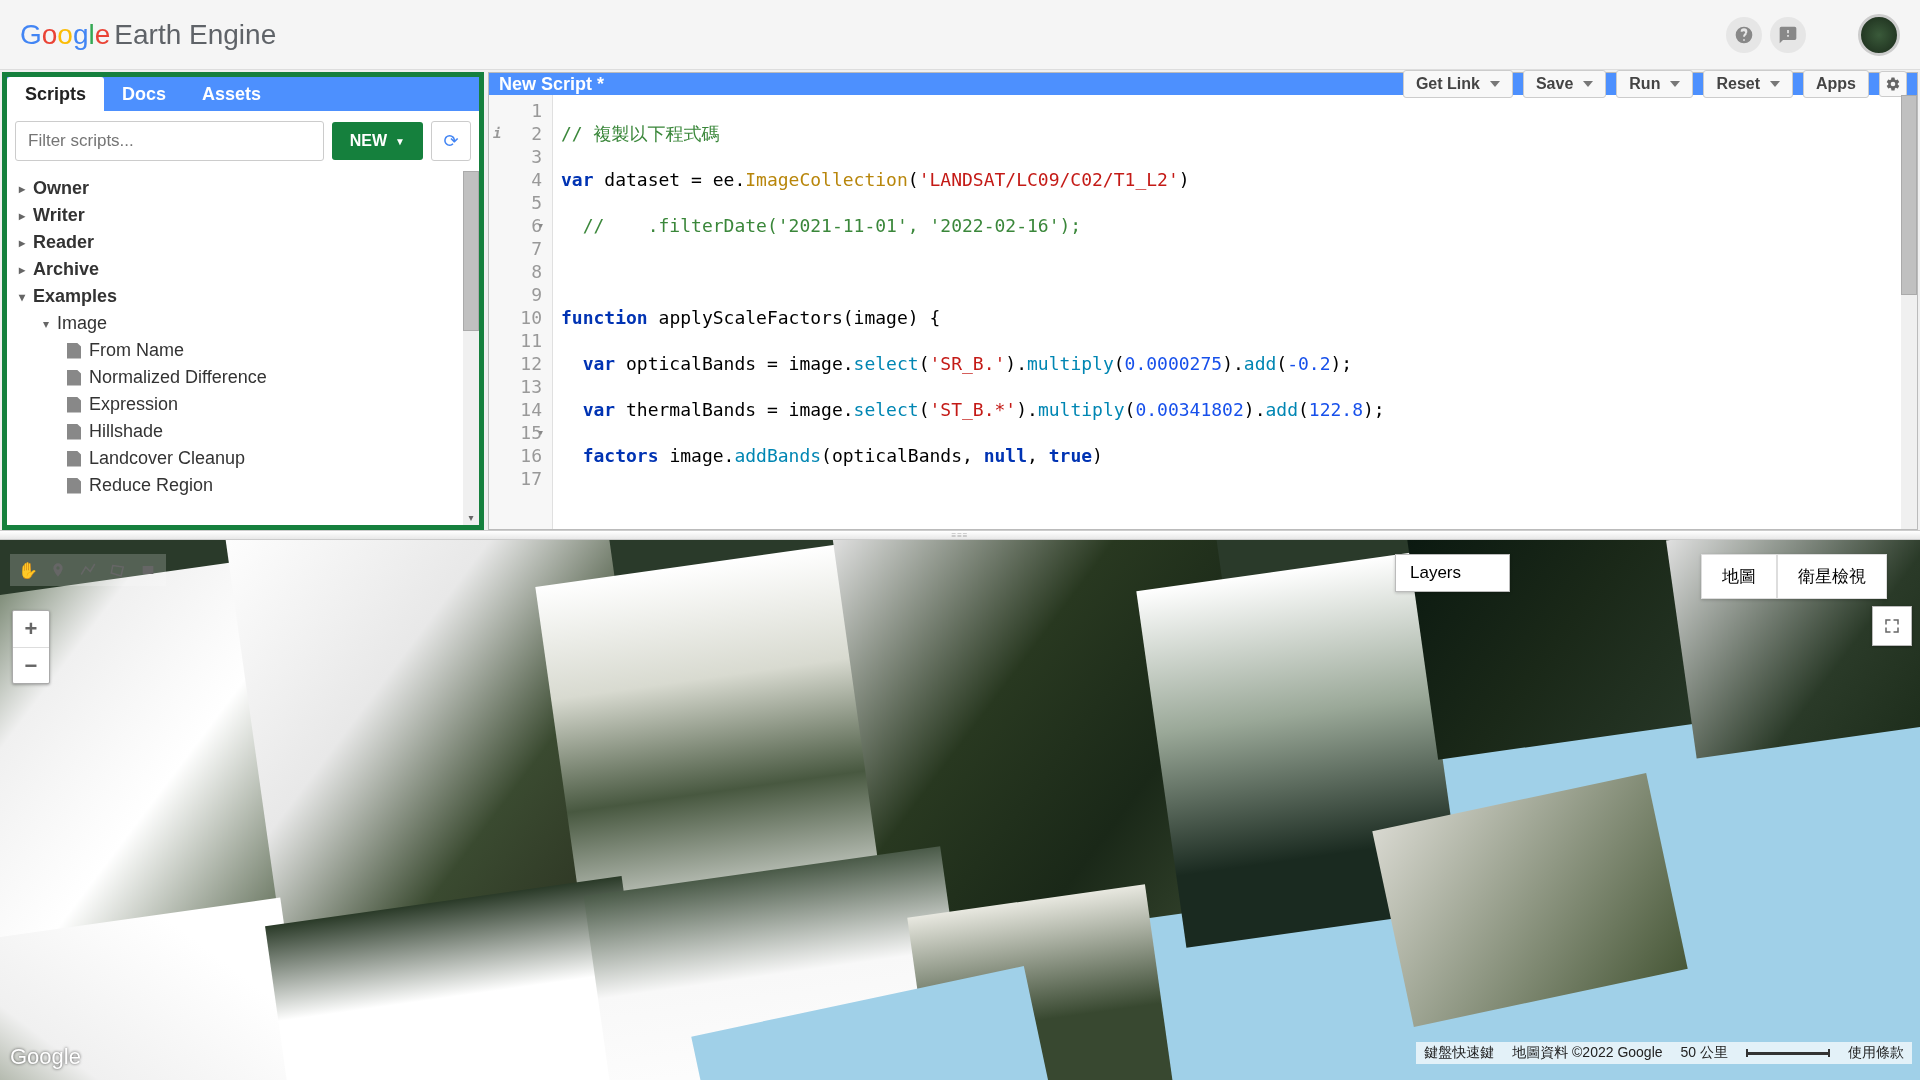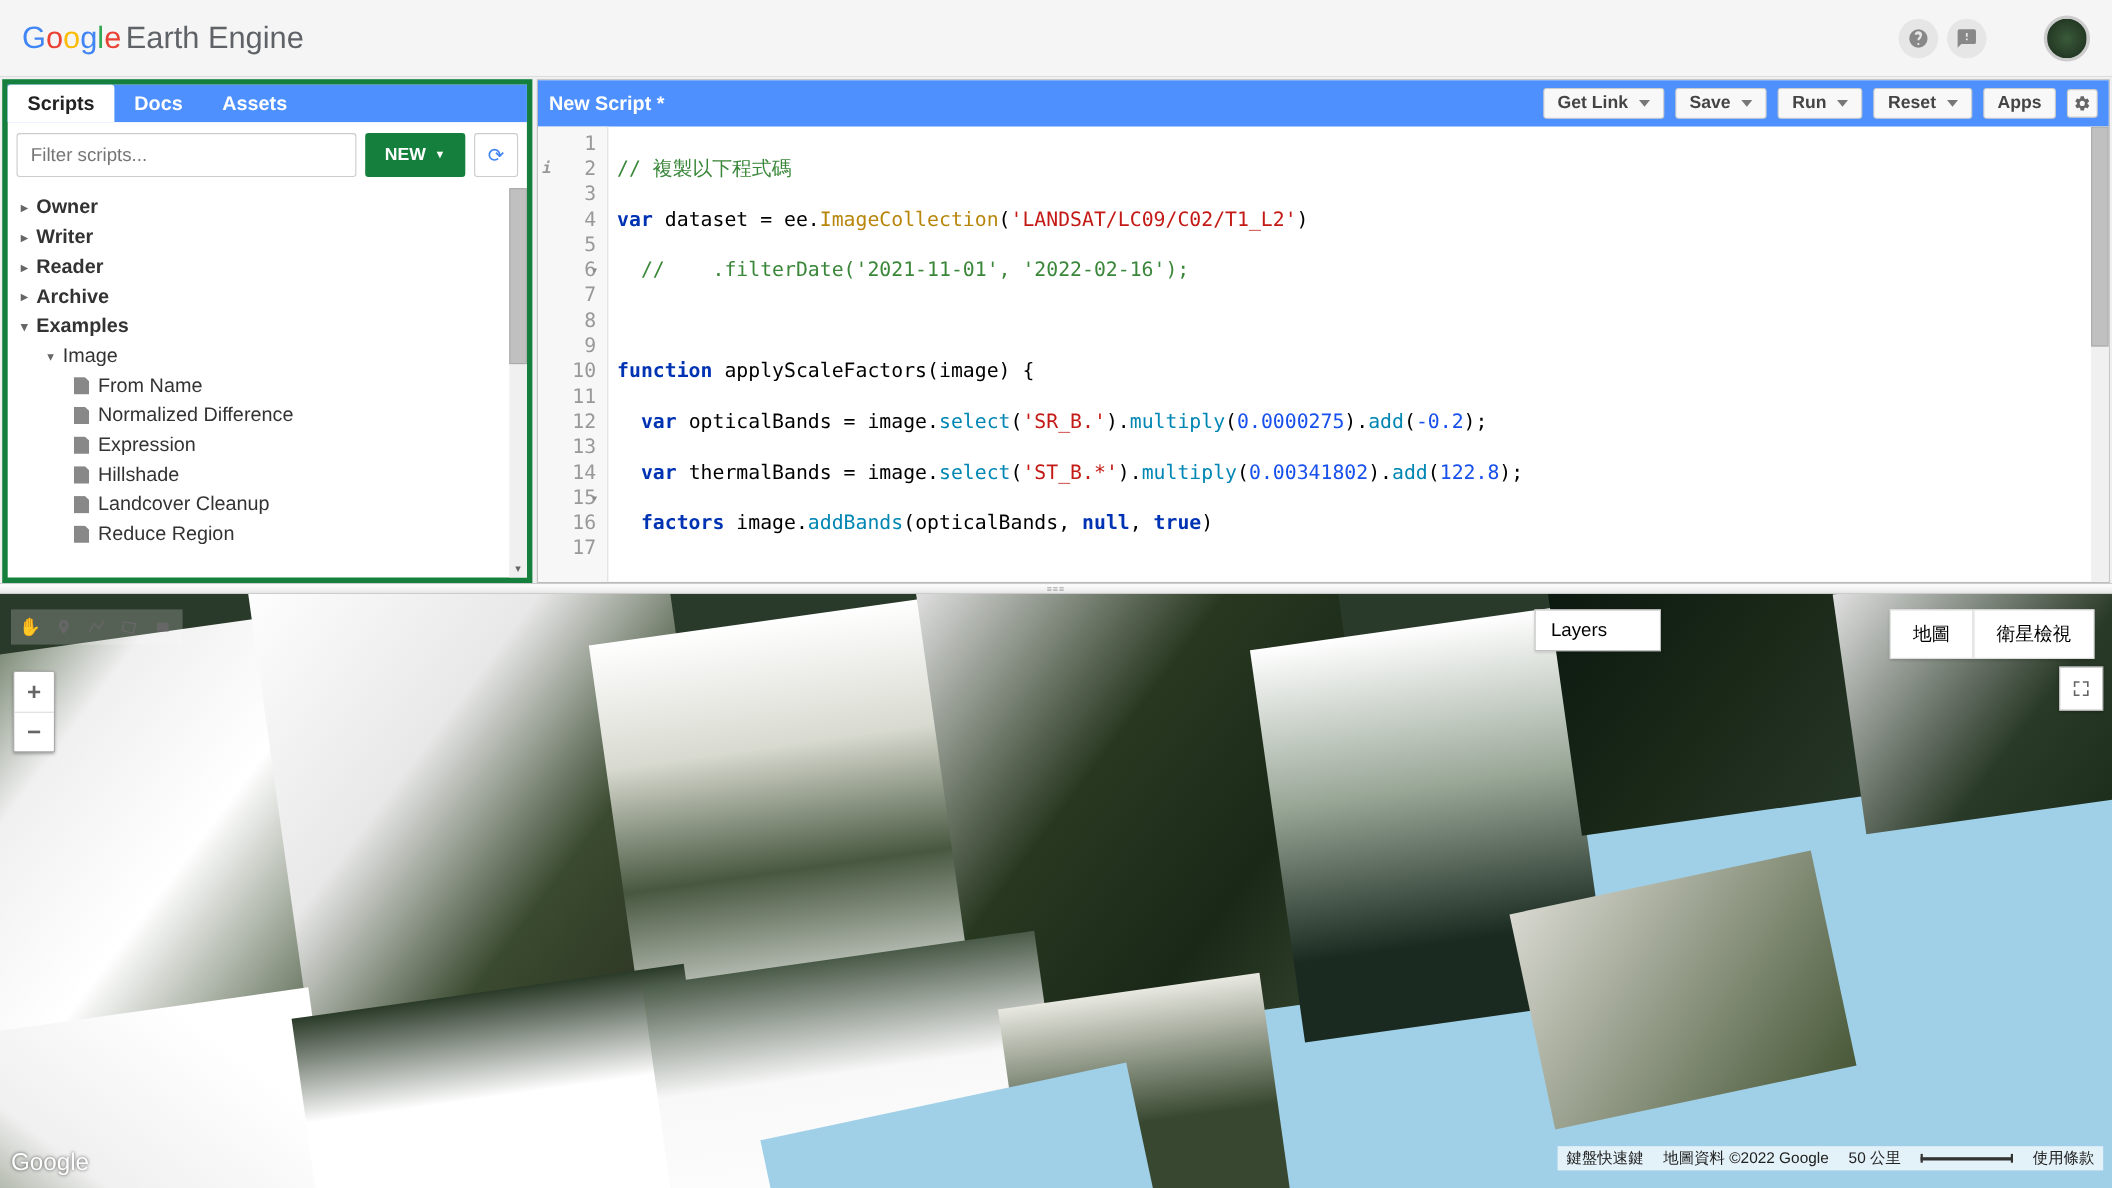--- a/index.html
+++ b/index.html
@@ -23,39 +23,39 @@
 .avatar { width: 42px; height: 42px; background: radial-gradient(circle,#3a5a3a,#1a2a1a); border-radius: 50%; border: 3px solid #ccc; }
 
 
 .main { display: flex; height: 460px; }
 
 
 .left-panel { width: 482px; display: flex; flex-direction: column; background: #fff; border: 5px solid #15803d; margin: 2px 4px 0 2px; }
 .tab-bar { display: flex; background: #4d90fe; height: 34px; }
 .tab { padding: 7px 18px; color: #fff; font-size: 18px; font-weight: bold; cursor: pointer; }
 .tab.active { background: #fff; color: #222; border-top-left-radius: 3px; border-top-right-radius: 3px; }
-.filter-row { display: flex; padding: 10px 8px; gap: 8px; }
+.filter-row { display: flex; align-items: center; padding: 10px 8px; gap: 8px; }
 .filter-input { flex: 1; border: 1px solid #ccc; border-radius: 3px; padding: 9px 12px; font-size: 17px; }
 .new-btn { background: #15803d; color: #fff; border: none; padding: 10px 18px; font-size: 16px; font-weight: bold; border-radius: 3px; display: flex; align-items: center; gap: 8px; cursor: pointer; }
 .new-btn::after { content: "▼"; font-size: 10px; }
 .refresh-btn { border: 1px solid #ccc; background: #fff; width: 40px; height: 40px; border-radius: 3px; display: flex; align-items: center; justify-content: center; color: #4285f4; cursor: pointer; font-size:18px; }
 .tree { flex: 1; overflow-y: auto; padding: 4px 0; position: relative; }
 .tree-item { display: flex; align-items: center; padding: 3px 12px; font-size: 18px; color: #333; cursor: pointer; }
 .tree-item .arrow { width: 14px; font-size: 12px; color: #666; }
 .tree-item.bold { font-weight: bold; }
 .tree-item.l1 { padding-left: 36px; }
 .tree-item.l2 { padding-left: 60px; }
 .file-icon { width: 14px; height: 16px; background: #888; margin-right: 8px; clip-path: polygon(0 0, 70% 0, 100% 25%, 100% 100%, 0 100%); }
 .left-scroll { position:absolute; right:0; top:0; width:16px; height:100%; background:#f0f0f0; }
 .left-thumb { position:absolute; right:0; top:0; width:16px; height:160px; background:#c0c0c0; border:1px solid #aaa; }
 .left-arrow-dn { position:absolute; right:0; bottom:0; width:16px; height:16px; display:flex;align-items:center;justify-content:center;font-size:10px;color:#666;background:#f0f0f0; }
 
 
 .editor-panel { flex: 1; display: flex; flex-direction: column; background: #fff; border: 1px solid #bbb; margin: 2px 2px 0 0; }
-.editor-header { display: flex; align-items: center; background: #4d90fe; height: 42px; padding: 0 10px; }
+.editor-header { display: flex; align-items: center; background: #4d90fe; height: 22px; padding: 0 10px; }
 .script-title { color: #fff; font-size: 18px; font-weight: bold; }
 .editor-buttons { margin-left: auto; display: flex; gap: 10px; align-items: center; }
 .ed-btn { background: #f8f8f8; border: 1px solid #ccc; padding: 4px 12px; font-size: 16px; font-weight: bold; border-radius: 3px; display: flex; align-items: center; cursor: pointer; color: #444; }
 .ed-btn.dd::after { content: ""; width:0;height:0;border-left:5px solid transparent;border-right:5px solid transparent;border-top:6px solid #777; margin-left:10px; }
 .gear-btn { background: #f8f8f8; border: 1px solid #ccc; width: 28px; height: 26px; border-radius: 3px; display:flex;align-items:center;justify-content:center;cursor:pointer; }
 
 .code-area { flex: 1; display: flex; font-family: 'Consolas', 'Monaco', monospace; font-size: 18px; line-height: 23px; overflow: hidden; position:relative; }
 .gutter { background: #f7f7f7; border-right: 1px solid #e0e0e0; text-align: right; color: #999; padding: 4px 10px 4px 18px; user-select: none; width: 64px; }
 .gutter .ln { height: 23px; position:relative; }
 .gutter .fold::after { content:"▾"; position:absolute; right:-2px; font-size:11px; color:#888; }
@@ -94,21 +94,21 @@
 .landblock { position:absolute; right:250px; bottom:80px; width:280px; height:200px; background:linear-gradient(135deg,#d8d8d0, #485838); transform:rotate(-12deg); }
 .ocean2 { position:absolute; left:700px; bottom:-40px; width:340px; height:120px; background:#a0d0e8; transform:rotate(-12deg); }
 
 .map-toolbar { position: absolute; top: 14px; left: 10px; display: flex; gap: 2px; background: rgba(255,255,255,0.2); padding:4px; }
 .map-tool { width: 28px; height: 24px; display:flex;align-items:center;justify-content:center; color:#555; cursor:pointer; }
 .zoom-box { position: absolute; top: 70px; left: 12px; background: #fff; border: 1px solid #aaa; border-radius:2px; box-shadow: 0 1px 3px rgba(0,0,0,0.3); }
 .zoom-btn { width: 36px; height: 36px; display:flex;align-items:center;justify-content:center; font-size:22px; font-weight:bold; color:#666; cursor:pointer; }
 .zoom-btn + .zoom-btn { border-top: 1px solid #ddd; }
 
 .layers-box { position:absolute; top:14px; right:410px; background:#fff; border:1px solid #bbb; padding:8px 48px 8px 14px; font-size:17px; box-shadow:0 1px 3px rgba(0,0,0,0.2); cursor:pointer; }
-.maptype-box { position:absolute; top:14px; right:16px; display:flex; background:#fff; box-shadow:0 1px 3px rgba(0,0,0,0.2); }
+.maptype-box { position:absolute; top:14px; right:33px; display:flex; background:#fff; box-shadow:0 1px 3px rgba(0,0,0,0.2); }
 .maptype-btn { padding:10px 20px; font-size:17px; cursor:pointer; border:1px solid #ddd; }
 .fullscreen-btn { position:absolute; top:66px; right:8px; width:40px; height:40px; background:#fff; border:1px solid #bbb; display:flex;align-items:center;justify-content:center; cursor:pointer; box-shadow:0 1px 3px rgba(0,0,0,0.3); }
 
 .map-logo { position:absolute; bottom:10px; left:10px; color:#fff; font-size:22px; text-shadow:0 0 3px rgba(0,0,0,0.7); font-family: Arial; }
 .map-footer { position:absolute; bottom:16px; right:8px; display:flex; gap:18px; font-size:14px; color:#222; background:rgba(255,255,255,0.7); padding:2px 8px; align-items:center; }
 .scale-bar { width:84px; height:3px; background:#333; position:relative; }
 .scale-bar::before,.scale-bar::after { content:""; position:absolute; width:2px; height:8px; background:#333; top:-3px; }
 .scale-bar::after{ right:0; }
 </style>
 </head>

